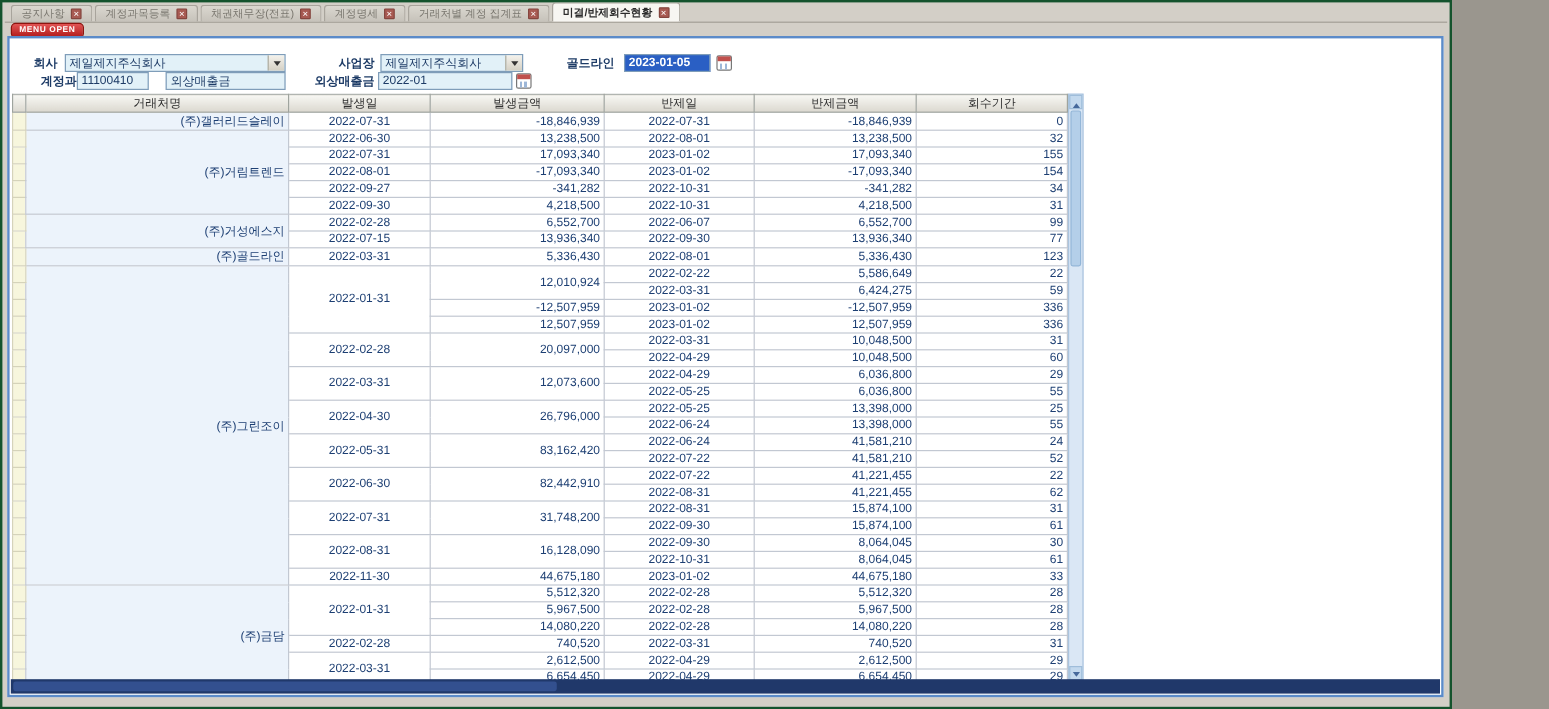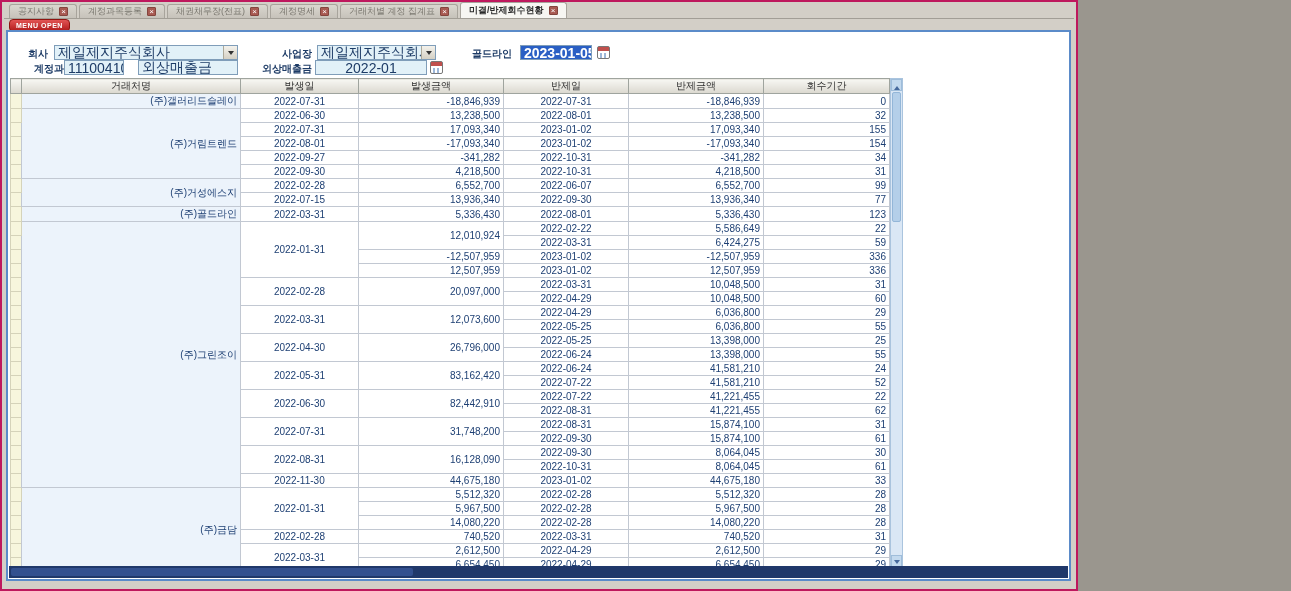--- a/index.html
+++ b/index.html
@@ -1,34 +1,34 @@
 <!DOCTYPE html>
 <html><head>
 <meta charset="utf-8">
 <style>
   *{box-sizing:border-box;margin:0;padding:0}
   html,body{width:1291px;height:591px}
   body{font-family:"Liberation Sans","DejaVu Sans",sans-serif;background:#9a968e}
-  .window{position:relative;width:1078px;height:591px;background:#d3cfc7;border:2px solid #be185d;overflow:hidden}
+  .window{position:relative;width:1210px;height:591px;background:#d3cfc7;border:2px solid #14532d;overflow:hidden}
 
   
   .tabbar{position:absolute;top:1px;left:2px;right:2px;height:16px;display:flex;align-items:flex-end;padding-left:5px;gap:2px;border-bottom:1px solid #a29e96}
   .tab{display:inline-flex;align-items:center;gap:5px;height:14px;padding:0 8px;font-size:9px;color:#7a776f;background:linear-gradient(#dad7cf,#c6c2ba);border:1px solid #a8a49c;border-bottom:none;border-radius:3px 3px 0 0;white-space:nowrap;cursor:default}
   .tab.active{background:#f7f6f2;color:#2b2b2b;height:16px;font-weight:bold}
   .tab-close{display:inline-block;width:9px;height:9px;line-height:8px;text-align:center;font-size:8px;font-weight:normal;color:#fff;background:#a85a52;border:1px solid #84453e;border-radius:1px}
 
   .menu-open{position:absolute;top:17px;left:7px;background:linear-gradient(#e25454,#b01a1a);color:#fff;font-size:7px;font-weight:bold;letter-spacing:.5px;padding:2px 6px;border:1px solid #8e1410;border-radius:4px;cursor:pointer}
 
   
   .panel{position:absolute;top:28px;left:4px;right:5px;bottom:8px;background:#ffffff;border:2px solid #5b8bc9;overflow:hidden}
 
   
   .flabel{position:absolute;height:13px;font-size:10px;font-weight:bold;color:#1d3b66;text-align:right;line-height:13px;white-space:nowrap}
-  .field{position:absolute;height:15px;border:1px solid #7f9db9;background:#e2f1f8;font-size:14px;color:#1d3b66;display:flex;align-items:center;padding:0 3px;white-space:nowrap;overflow:hidden}
-  .field.center{justify-content:center}
+  .field{position:absolute;height:15px;border:1px solid #7f9db9;background:#e2f1f8;font-size:10px;color:#1d3b66;display:flex;align-items:center;padding:0 3px;white-space:nowrap;overflow:hidden}
+  .field.center{}
   .field .val{flex:1;overflow:hidden}
   .combo .dd{width:14px;height:13px;margin-right:-3px;background:linear-gradient(#f4f2ec,#d4d0c4);border-left:1px solid #aca899;display:flex;align-items:center;justify-content:center;flex:none}
   .combo .dd::after{content:"";width:0;height:0;border:3px solid transparent;border-top:4px solid #333;margin-top:4px}
   .field.selected{background:#2a5fc4;color:#fff;font-weight:bold;}
   .cal{position:absolute;width:13px;height:13px;border:1px solid #777;background:#fff;border-radius:2px;cursor:pointer}
   .cal::before{content:"";position:absolute;top:0;left:0;right:0;height:4px;background:#c0504d}
   .cal::after{content:"";position:absolute;left:2px;right:2px;top:6px;height:5px;background:repeating-linear-gradient(90deg,#9db7d8 0 2px,transparent 2px 4px)}
 
   
   .grid-wrap{position:absolute;left:2px;top:46px;width:881px;height:492px;overflow:hidden}

